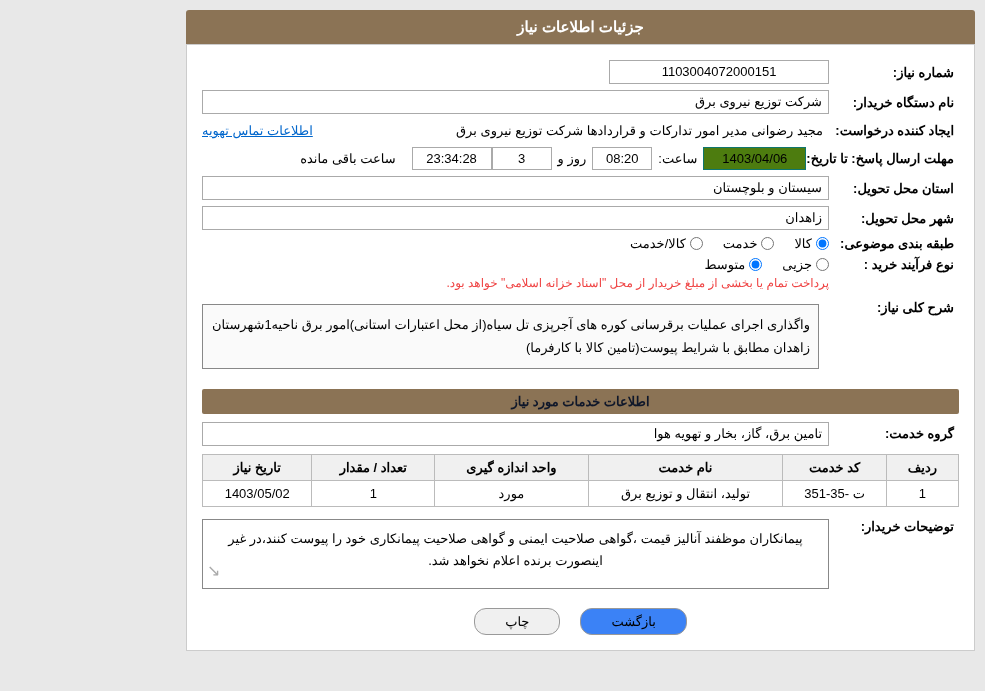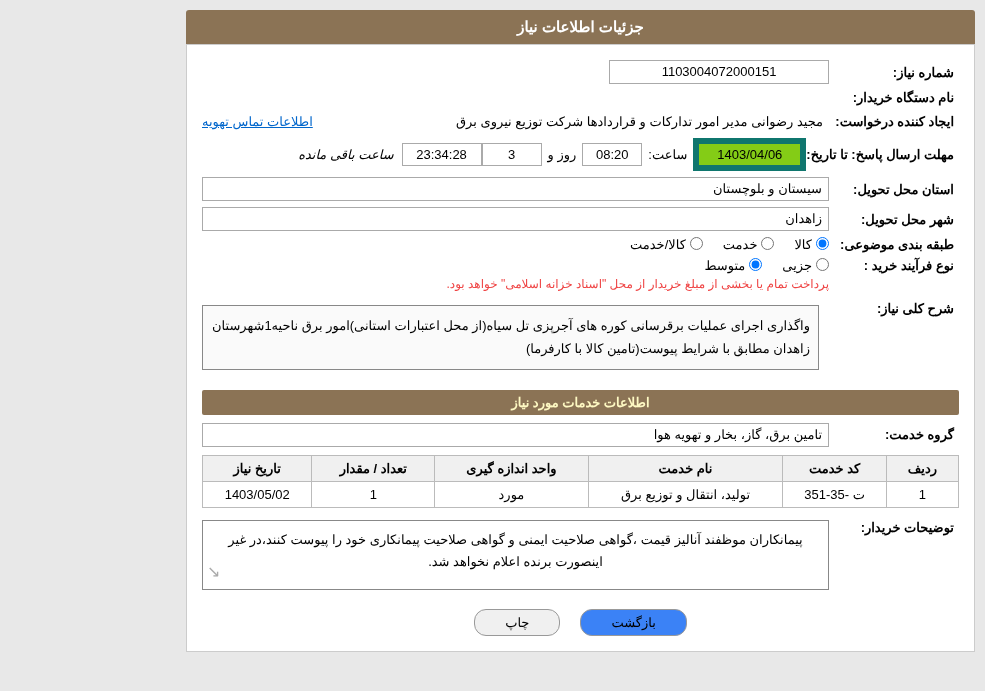--- a/index.html
+++ b/index.html
@@ -25,21 +25,21 @@
       border-radius: 3px 3px 0 0;
       margin-bottom: 0;
     }
     .main-panel {
       background: white;
       border: 1px solid #ccc;
       padding: 15px;
     }
     .section-title {
       background: #8B7355;
-      color: #fef9c3;
+      color: #0f172a;
       text-align: center;
       padding: 5px 10px;
       font-size: 13px;
       font-weight: bold;
       margin: 12px 0 8px 0;
       border-radius: 2px;
     }
     .input-box {
       border: 1px solid #aaa;
       background: white;
@@ -53,42 +53,42 @@
       background: white;
       padding: 3px 6px;
       min-height: 24px;
     }
     .link-blue {
       color: #0066cc;
       text-decoration: underline;
       cursor: pointer;
     }
     .date-box {
-      border: 6px solid #0f766e;
+      border: 1px solid #0f766e;
       padding: 3px 18px;
-      background: #84cc16;
+      background: #4d7c0f;
       min-width: 100px;
       text-align: center;
     }
     .small-box {
       border: 1px solid #aaa;
       padding: 3px 6px;
       background: white;
       min-width: 60px;
       text-align: center;
     }
     .radio-group {
       display: flex;
       gap: 20px;
       direction: rtl;
       align-items: center;
     }
     .radio-item {
       display: flex;
-      align-items: flex-start;
+      align-items: center;
       gap: 4px;
     }
     .purchase-note {
       color: #ef4444;
       font-size: 12px;
     }
     .description-box {
       border: 1px solid #888;
       padding: 8px;
       background: #fafafa;
@@ -164,37 +164,38 @@
   <div class="header-bar">جزئیات اطلاعات نیاز</div>
   <div class="main-panel">
 
     <div class="row-line">
       <span class="col-label">شماره نیاز:</span>
       <div class="input-box" style="min-width:220px; text-align:center;">1103004072000151</div>
     </div>
 
     <div class="row-line">
       <span class="col-label">نام دستگاه خریدار:</span>
+      <div class="input-full" style="flex:1;">شرکت توزیع نیروی برق</div>
     </div>
 
     <div class="row-line">
       <span class="col-label">ایجاد کننده درخواست:</span>
       <span style="flex:1; padding: 3px 6px;">مجید  رضوانی مدیر امور تدارکات و قراردادها شرکت توزیع نیروی برق</span>
       <span class="link-blue" style="margin-right: 15px; white-space:nowrap;">اطلاعات تماس تهویه</span>
     </div>
 
     <div class="row-line">
       <span class="col-label">مهلت ارسال پاسخ: تا تاریخ:</span>
       <div class="date-box">1403/04/06</div>
       <span style="margin: 0 6px;">ساعت:</span>
       <div class="small-box">08:20</div>
       <span style="margin: 0 6px;">روز و</span>
       <div class="small-box">3</div>
       <div class="small-box" style="min-width:80px;">23:34:28</div>
-      <span style="margin-right: 8px; font-style: italic;">ساعت باقی مانده</span>
+      <span style="margin-right: 16px;">ساعت باقی مانده</span>
     </div>
 
     <div class="row-line">
       <span class="col-label">استان محل تحویل:</span>
       <div class="input-full" style="flex:1;">سیستان و بلوچستان</div>
     </div>
 
     <div class="row-line">
       <span class="col-label">شهر محل تحویل:</span>
       <div class="input-full" style="flex:1;">زاهدان</div>

